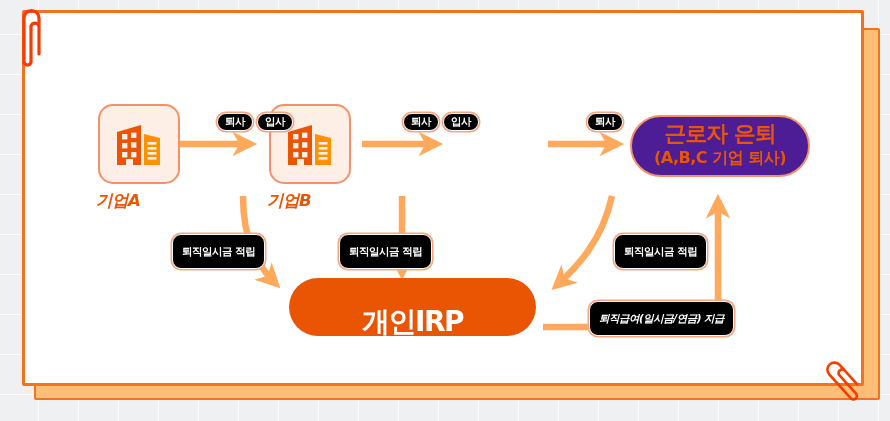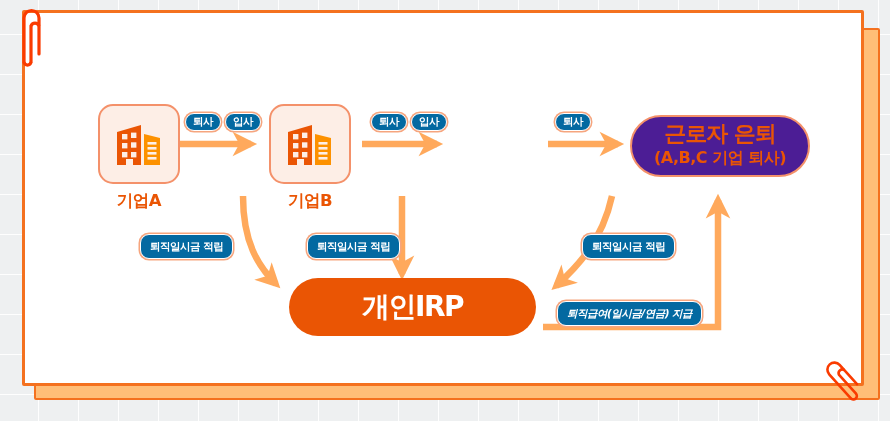--- a/index.html
+++ b/index.html
@@ -37,21 +37,21 @@
   }
   
   .clip{position:absolute;}
   #clip-tl{left:14px;top:4px;}
   #clip-br{left:818px;top:352px;}
 
   #diagram{position:absolute;left:22px;top:10px;width:836px;height:370px;}
   #edges{position:absolute;left:0;top:0;width:836px;height:370px;}
 
   
-  .company-node{position:absolute;width:86px;text-align:center;}
+  .company-node{position:absolute;width:86px;font-style:italic;}
   .company-tile{
     width:82px;height:80px;box-sizing:border-box;
     background:#fdeee6;
     border:2.5px solid #f4916a;
     border-radius:15px;
     display:flex;align-items:center;justify-content:center;
     margin:0 auto;
   }
   .company-label{
     margin-top:6px;
@@ -76,46 +76,47 @@
   #retire-sub{
     font-size:16px;font-weight:bold;color:#ea5504;
     letter-spacing:-.5px;margin-top:3px;
   }
 
   
   #irp-node{position:absolute;left:267px;top:268px;width:247px;text-align:center;}
   #irp-pill{
     width:247px;height:58px;box-sizing:border-box;
     background:#ea5504;border-radius:29px;
-    display:flex;align-items:center;justify-content:center;
+    display:flex;align-items:flex-end;justify-content:center;
   }
   #irp-title{
     font-size:28px;font-weight:bold;color:#ffffff;
     letter-spacing:-1.5px;line-height:1;
   }
   #irp-caption{
     margin-top:11px;
     font-size:14px;font-weight:bold;color:#ea5504;
     letter-spacing:-.7px;
   }
 
   
   .badge{
     position:absolute;
     box-sizing:border-box;
-    background:#0369a1;
+    background:#000000;
     border:1.5px solid #ffffff;
     border-radius:9px;
     color:#ffffff;font-weight:bold;
     letter-spacing:-.5px;white-space:nowrap;
     display:flex;align-items:center;justify-content:center;
     box-shadow:0 0 0 1.5px #f6a57e;
+    margin-left:32px;
   }
   .badge-sm{height:18px;font-size:10.5px;padding:0 7px;}
-  .badge-md{height:25px;font-size:10.5px;padding:0 9px;}
+  .badge-md{height:35px;font-size:10.5px;padding:0 9px;}
 </style>
 </head>
 <body>
 
 <div id="grid-bg"></div>
 <div id="accent-band"></div>
 <div id="paper-card"></div>
 
 <svg class="clip" id="clip-tl" width="34" height="64" viewBox="0 0 34 64">
   <path d="M10 58 L10 14 a7.5 7.5 0 0 1 15 0 L25 50" fill="none" stroke="#fa3b00" stroke-width="3.2" stroke-linecap="round"></path>

